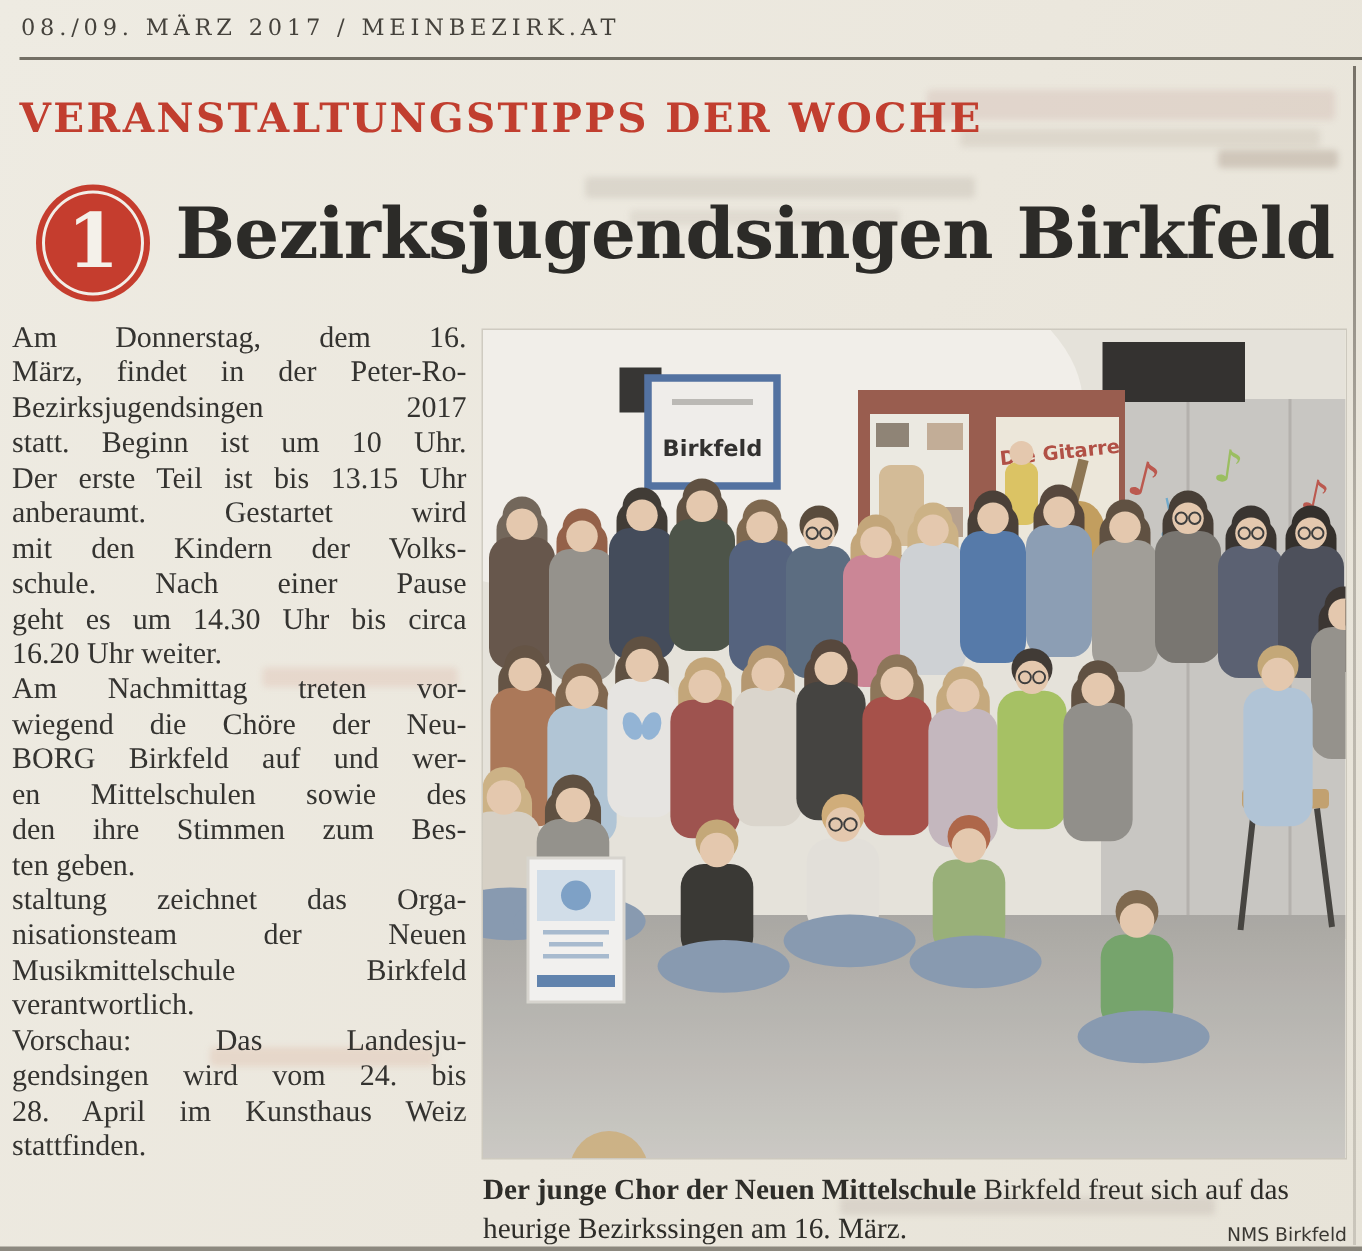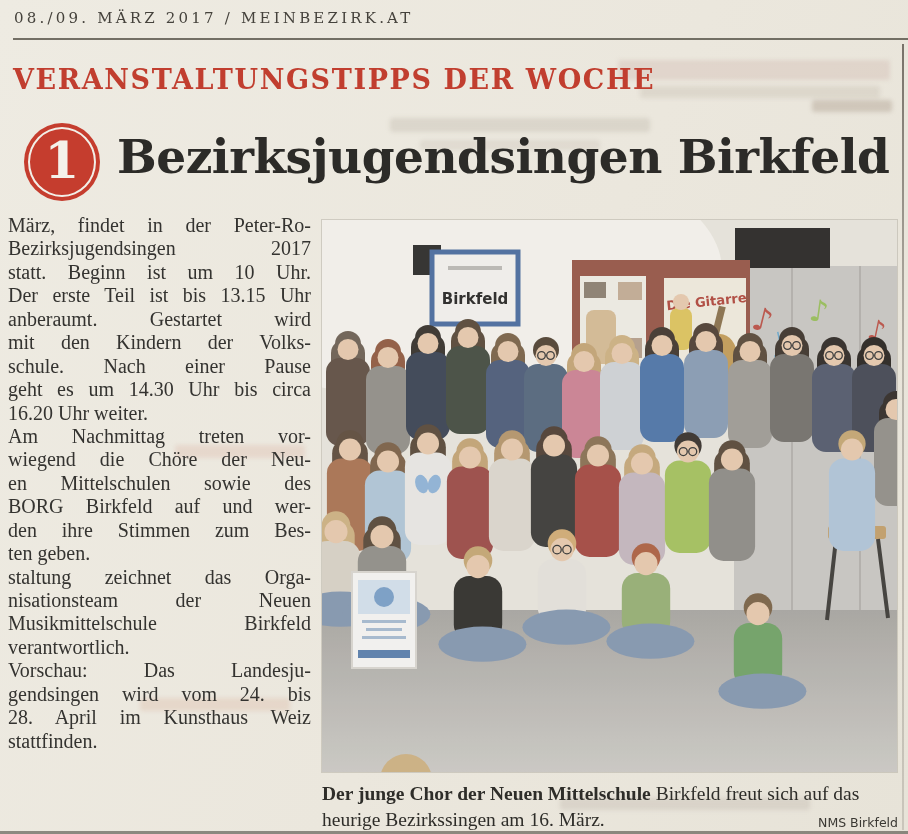--- a/index.html
+++ b/index.html
@@ -74,33 +74,34 @@
   <div class="section-title">VERANSTALTUNGSTIPPS DER WOCHE</div>
 
   <div class="badge">
     <div class="badge-ring"></div>
     <div class="badge-num">1</div>
   </div>
 
   <div class="headline">Bezirksjugendsingen Birkfeld</div>
 
   <div class="body-col">
+      <div class="bl">Am Donnerstag, dem 16.</div>
       <div class="bl">März, findet in der Peter-Ro-</div>
       <div class="bl">Bezirksjugendsingen 2017</div>
       <div class="bl">statt. Beginn ist um 10 Uhr.</div>
       <div class="bl">Der erste Teil ist bis 13.15 Uhr</div>
       <div class="bl">anberaumt. Gestartet wird</div>
       <div class="bl">mit den Kindern der Volks-</div>
       <div class="bl">schule. Nach einer Pause</div>
       <div class="bl">geht es um 14.30 Uhr bis circa</div>
       <div class="bl end">16.20 Uhr weiter.</div>
       <div class="bl">Am Nachmittag treten vor-</div>
       <div class="bl">wiegend die Chöre der Neu-</div>
+      <div class="bl">BORG Birkfeld auf und wer-</div>
       <div class="bl">en Mittelschulen sowie des</div>
-      <div class="bl">BORG Birkfeld auf und wer-</div>
       <div class="bl">den ihre Stimmen zum Bes-</div>
       <div class="bl end">ten geben.</div>
       <div class="bl">staltung zeichnet das Orga-</div>
       <div class="bl">nisationsteam der Neuen</div>
       <div class="bl">Musikmittelschule Birkfeld</div>
       <div class="bl end">verantwortlich.</div>
       <div class="bl">Vorschau: Das Landesju-</div>
       <div class="bl">gendsingen wird vom 24. bis</div>
       <div class="bl">28. April im Kunsthaus Weiz</div>
       <div class="bl end">stattfinden.</div>

